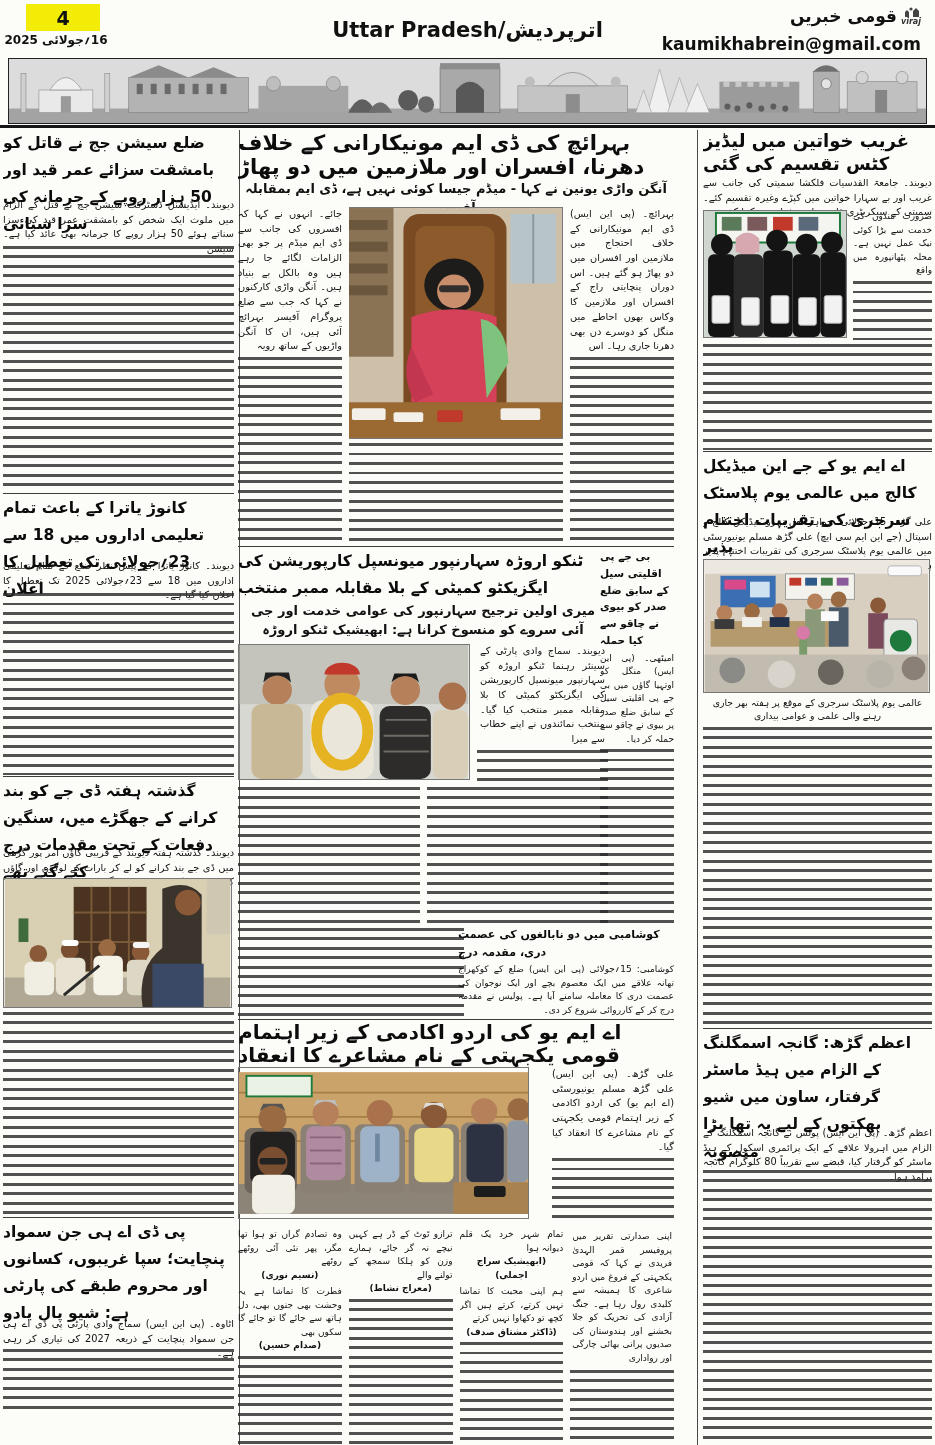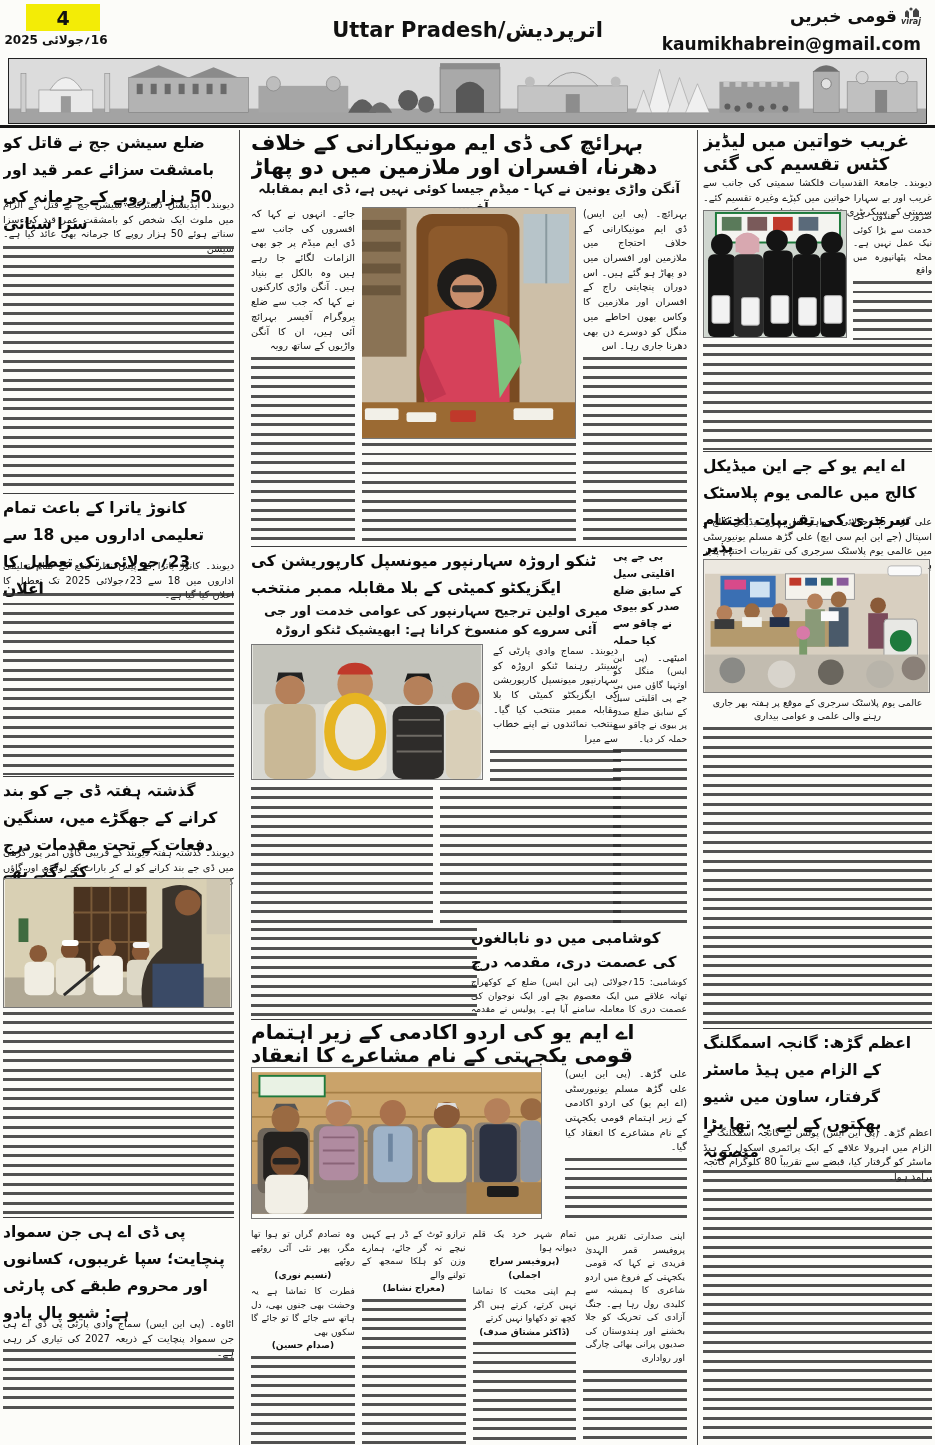--- a/index.html
+++ b/index.html
@@ -17,27 +17,27 @@
   .hlogo{font-size:8px;font-style:italic;color:#333;display:flex;flex-direction:column;align-items:center;line-height:1;}
   .hemail{position:absolute;right:14px;top:34px;font-size:17px;font-weight:bold;direction:ltr;}
   
   .banner{position:absolute;top:58px;left:8px;right:8px;height:64px;border:1px solid #222;background:#d9d9d9;}
   .thick{position:absolute;top:125px;left:0;right:0;height:3px;background:#151515;}
   
   .main{position:absolute;top:130px;left:0;right:0;height:1315px;}
   .vr{position:absolute;top:0;bottom:0;width:1px;background:#4a4a4a;}
   .col{position:absolute;top:0;height:1315px;box-sizing:border-box;}
   .col-left{left:0;width:238px;padding:0 4px 0 3px;}
-  .col-center{left:241px;width:456px;padding:0 10px;}
+  .col-center{left:228px;width:456px;padding:0 10px;}
   .col-right{left:699px;width:236px;padding:0 3px 0 4px;}
   
   .hl{direction:rtl;font-weight:bold;text-align:left;color:#0c0c0c;}
   .hl-xl{font-size:21px;line-height:1.15;}
   .hl-lg{font-size:15.5px;line-height:1.75;}
-  .hl-md{font-size:15px;line-height:1.6;}
+  .hl-md{font-size:11px;line-height:1.6;}
   .sub{direction:rtl;font-weight:bold;text-align:center;font-size:13px;line-height:1.45;}
   .lead{direction:rtl;font-size:9.8px;line-height:1.5;text-align:justify;}
   .tiny{font-size:9px;}
   .cap{direction:rtl;font-size:9.3px;line-height:1.45;text-align:center;}
   .gk{background-image:repeating-linear-gradient(#2c2c2c 0 2.8px,transparent 2.8px 9.5px);opacity:.82;}
   .gkfill{flex:1 1 auto;min-height:0;}
   .art{display:flex;flex-direction:column;overflow:hidden;}
   .hr{border-top:1px solid #3d3d3d;margin:1px 0;}
   .cols{display:flex;gap:7px;direction:rtl;}
   .cols>div{flex:1;}
@@ -382,21 +382,21 @@
               </g>
           </svg>
         </div>
         <div style="display:grid;grid-template-columns:repeat(4,1fr);gap:7px;direction:rtl;flex:1;margin-top:5px">
           <div class="art">
             <p class="poet" style="margin:2px">اپنی صدارتی تقریر میں پروفیسر قمر الہدیٰ فریدی نے کہا کہ قومی یکجہتی کے فروغ میں اردو شاعری کا ہمیشہ سے کلیدی رول رہا ہے۔ جنگ آزادی کی تحریک کو جلا بخشنے اور ہندوستان کی صدیوں پرانی بھائی چارگی اور رواداری</p>
             <div class="gk gkfill" style="margin-top:3px"></div>
           </div>
           <div class="art">
             <p class="poet" style="margin:0">تمام شہر خرد یک قلم دیوانہ ہوا</p>
-            <span class="poet poetname">(پروفیسر سراج اجملی)</span>
+            <span class="poet poetname">(ابھیشیک سراج اجملی)</span>
             <p class="poet" style="margin:3px 0 0">ہم اپنی محبت کا تماشا نہیں کرتے، کرتے ہیں اگر کچھ تو دکھاوا نہیں کرتے</p>
             <span class="poet poetname">(ڈاکٹر مشتاق صدف)</span>
             <div class="gk gkfill" style="margin-top:3px"></div>
           </div>
           <div class="art">
             <p class="poet" style="margin:0">ترازو ٹوٹ کے ڈر ہے کہیں نیچے نہ گر جائے، ہمارے وزن کو ہلکا سمجھ کے تولنے والے</p>
             <span class="poet poetname">(معراج نشاط)</span>
             <div class="gk gkfill" style="margin-top:3px"></div>
           </div>
           <div class="art">

